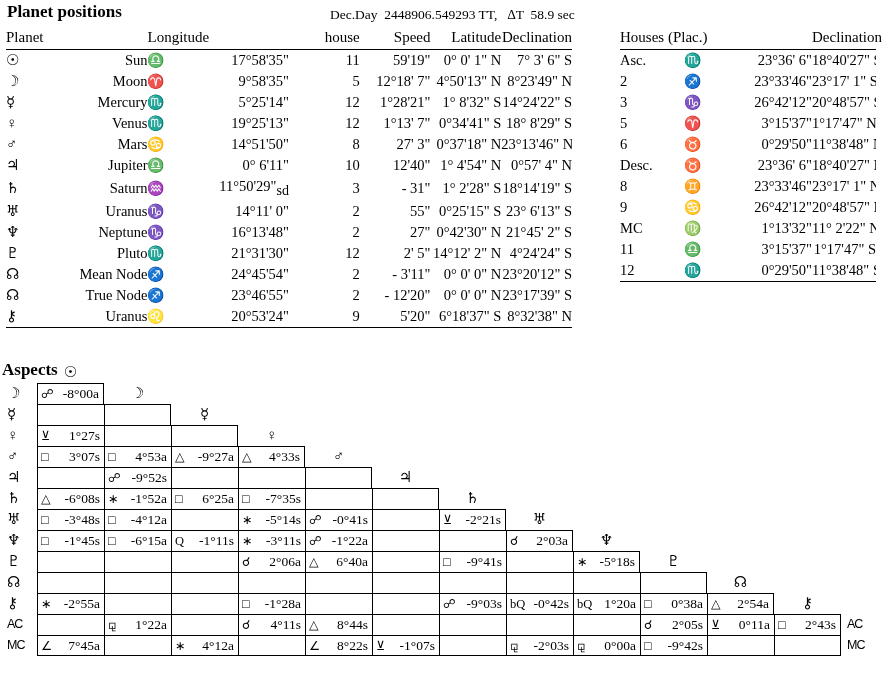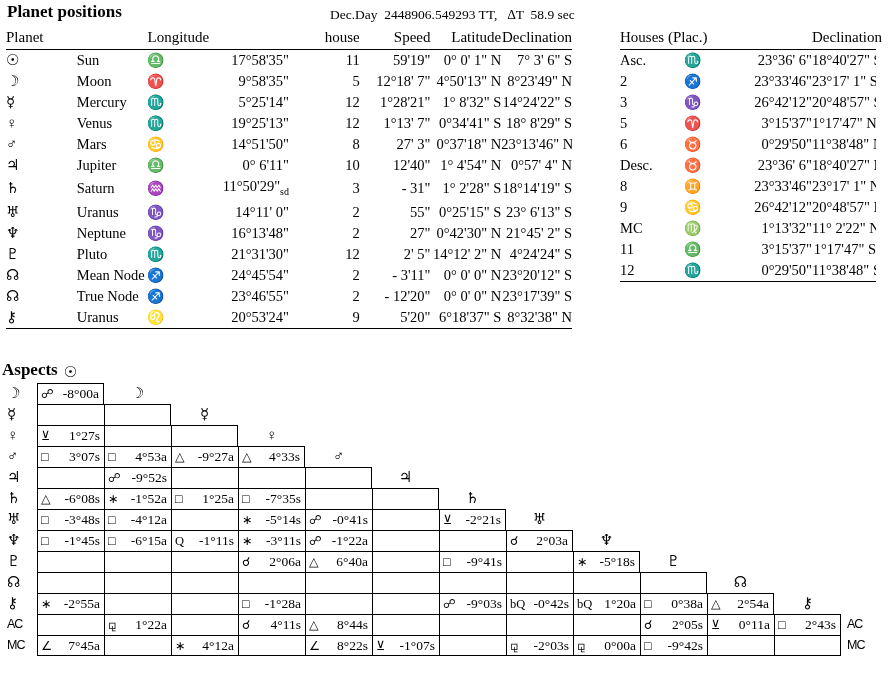--- a/index.html
+++ b/index.html
@@ -11,29 +11,29 @@
   #julian-line{position:absolute;left:330px;top:7px;font-size:13.5px;white-space:pre;}
 
   table{border-collapse:collapse;table-layout:fixed;}
   th{font-weight:normal;text-align:left;font-size:15px;border-bottom:1px solid #000;
      padding:0 0 3px 0;height:19px;vertical-align:bottom;}
   td{padding:0;height:21px;line-height:21px;font-size:14.5px;white-space:pre;overflow:hidden;}
   tbody tr:last-child td{border-bottom:1px solid #000;}
 
   #planet-table{position:absolute;left:6px;top:27px;width:566px;}
   #planet-table .col-glyph{width:24px;font-size:15px;}
-  #planet-table .col-name{width:104px;}
+  #planet-table .col-name{width:104px;text-align:right;}
   #planet-table .col-sign{width:26px;font-size:14px;}
   #planet-table .col-lon{width:76px;text-align:right;}
   #planet-table .col-house{width:44px;text-align:right;}
   #planet-table .col-speed{width:90px;text-align:right;}
   #planet-table .col-lat{width:100px;text-align:right;}
   #planet-table .col-dec{width:102px;text-align:right;}
   #planet-table th.num{text-align:right;}
-  sub.lon-sub{font-size:10px;}
+  sub.lon-sub{font-size:14px;}
 
   #houses-table{position:absolute;left:620px;top:27px;width:256px;}
   #houses-table .col-hlabel{width:54px;font-family:Liberation Serif, serif;}
   #houses-table .col-hsign{width:26px;font-size:14px;}
   #houses-table .col-hlon{width:76px;text-align:right;}
   #houses-table .col-hdec{width:100px;text-align:right;}
   #houses-table th.num{text-align:right;}
 
   #aspects-grid{position:absolute;left:0;top:362px;width:892px;height:296px;}
   .a-cell{position:absolute;width:67px;height:21px;box-sizing:border-box;
@@ -339,21 +339,21 @@
       <div class="a-cell" style="left: 37px; top: 126px;">
         <span class="a-glyph">△</span>
         <span class="a-val">-6°08s</span>
       </div>
       <div class="a-cell" style="left: 104px; top: 126px;">
         <span class="a-glyph">∗</span>
         <span class="a-val">-1°52a</span>
       </div>
       <div class="a-cell" style="left: 171px; top: 126px;">
         <span class="a-glyph">□</span>
-        <span class="a-val">1°25a</span>
+        <span class="a-val">6°25a</span>
       </div>
       <div class="a-cell" style="left: 238px; top: 126px;">
         <span class="a-glyph">□</span>
         <span class="a-val">-7°35s</span>
       </div>
       <div class="a-cell" style="left: 305px; top: 126px;"></div>
       <div class="a-cell a-last" style="left: 372px; top: 126px;"></div>
       <div class="a-rowlabel" style="top: 147px;">♅</div>
       <div class="a-cell" style="left: 37px; top: 147px;">
         <span class="a-glyph">□</span>

